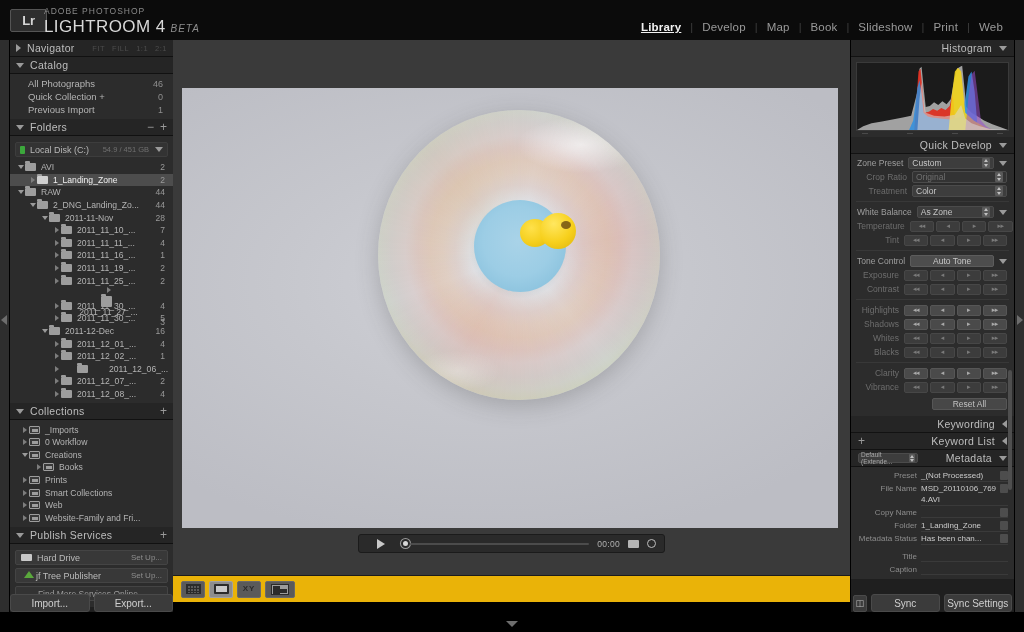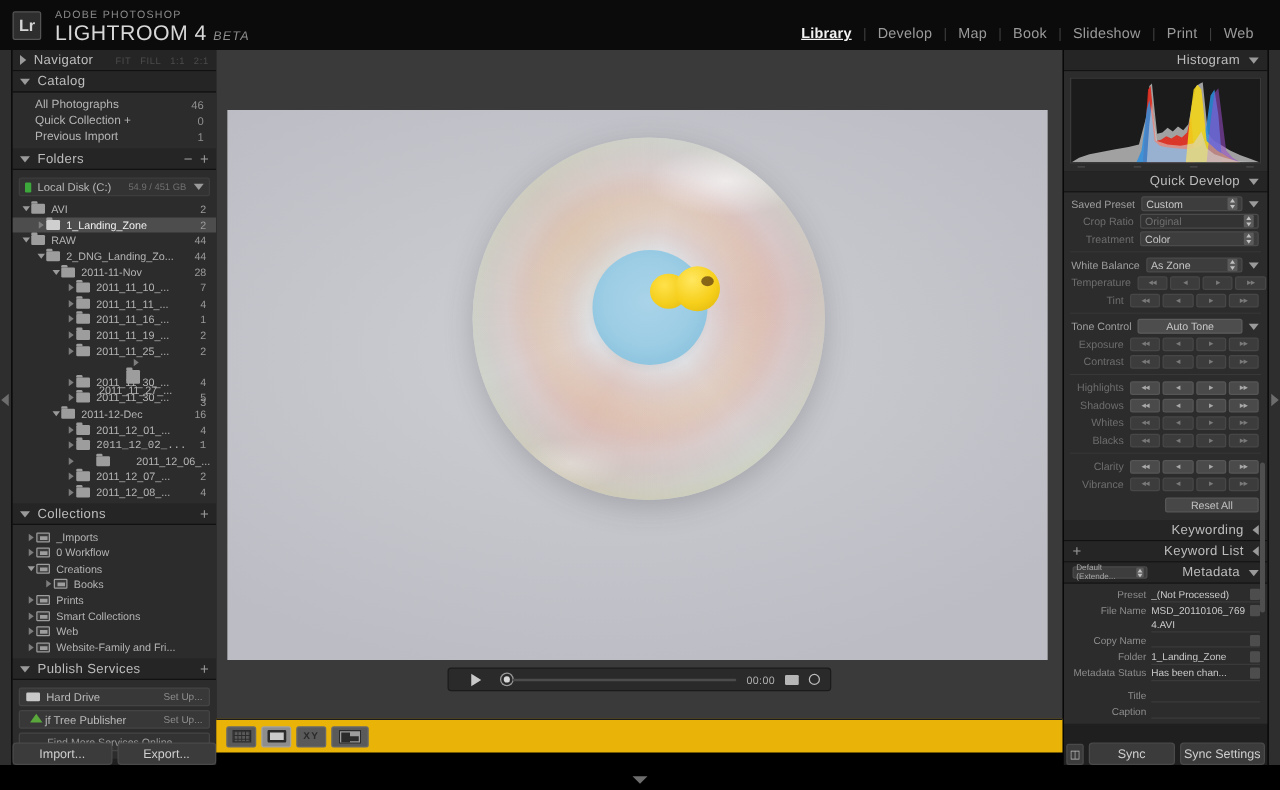--- a/index.html
+++ b/index.html
@@ -11,21 +11,21 @@
   }
   #app { position: relative; width: 1024px; height: 632px; background: #000; }
 
   
   .topbar {
     position: absolute; left: 0; top: 0; width: 1024px; height: 40px;
     background: #0b0b0b;
   }
   .logo-box {
     position: absolute; left: 10px; top: 9px;
-    width: 23px; height: 23px;
+    width: 37px; height: 23px;
     background: #2e2e2e;
     border: 1px solid #555;
     border-radius: 2px;
     color: #d6d6d6;
     font-size: 13px; font-weight: bold;
     text-align: center; line-height: 21px;
     letter-spacing: -0.3px;
   }
   .brand { position: absolute; left: 44px; top: 6px; }
   .brand-sub {
@@ -656,21 +656,21 @@
             <span class="tree-count">16</span>
           </div>
           <div class="tree-row" style="padding-left: 42px;">
             <span class="t-tri right">
               <i></i>
             </span>
             <span class="folder-ico"></span>
             <span>2011_12_01_...</span>
             <span class="tree-count">4</span>
           </div>
-          <div class="tree-row" style="padding-left: 42px; font-family: Liberation Mono, monospace;">
+          <div class="tree-row" style="padding-left: 42px;">
             <span class="t-tri right">
               <i></i>
             </span>
             <span class="folder-ico"></span>
             <span>2011_12_02_...</span>
             <span class="tree-count">1</span>
           </div>
           <div class="tree-row" style="padding-left: 42px; gap: 16px;">
             <span class="t-tri right">
               <i></i>
@@ -858,21 +858,21 @@
       </div>
     </div>
 
     <div class="rp-header">
       <span class="rp-title">Quick Develop</span>
       <div class="rp-tri-d"></div>
     </div>
     <div class="qd-body">
 
       <div class="qd-row">
-        <span class="qd-label">Saved Preset</span>
+        <span class="qd-label">Zone Preset</span>
         <div class="qd-select">
           <span>Custom</span>
           <div class="qd-spin">
               <i class="u"></i>
               <i class="d"></i>
             </div>
         </div>
         <div class="qd-caret"></div>
       </div>
 

